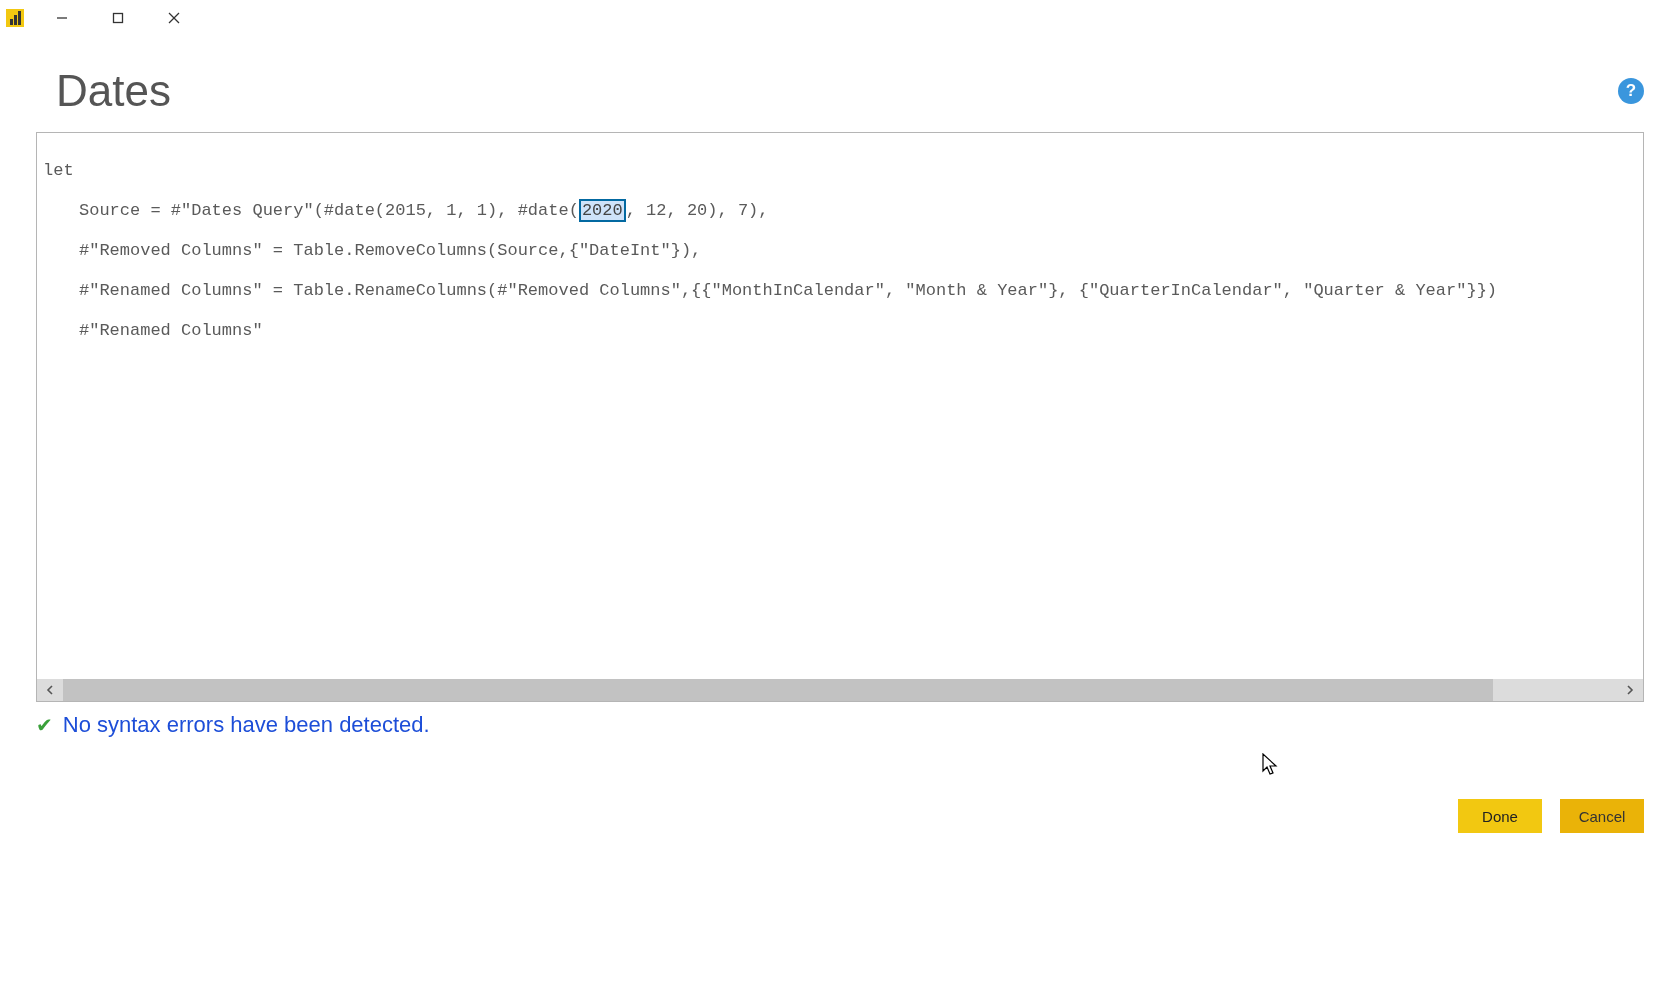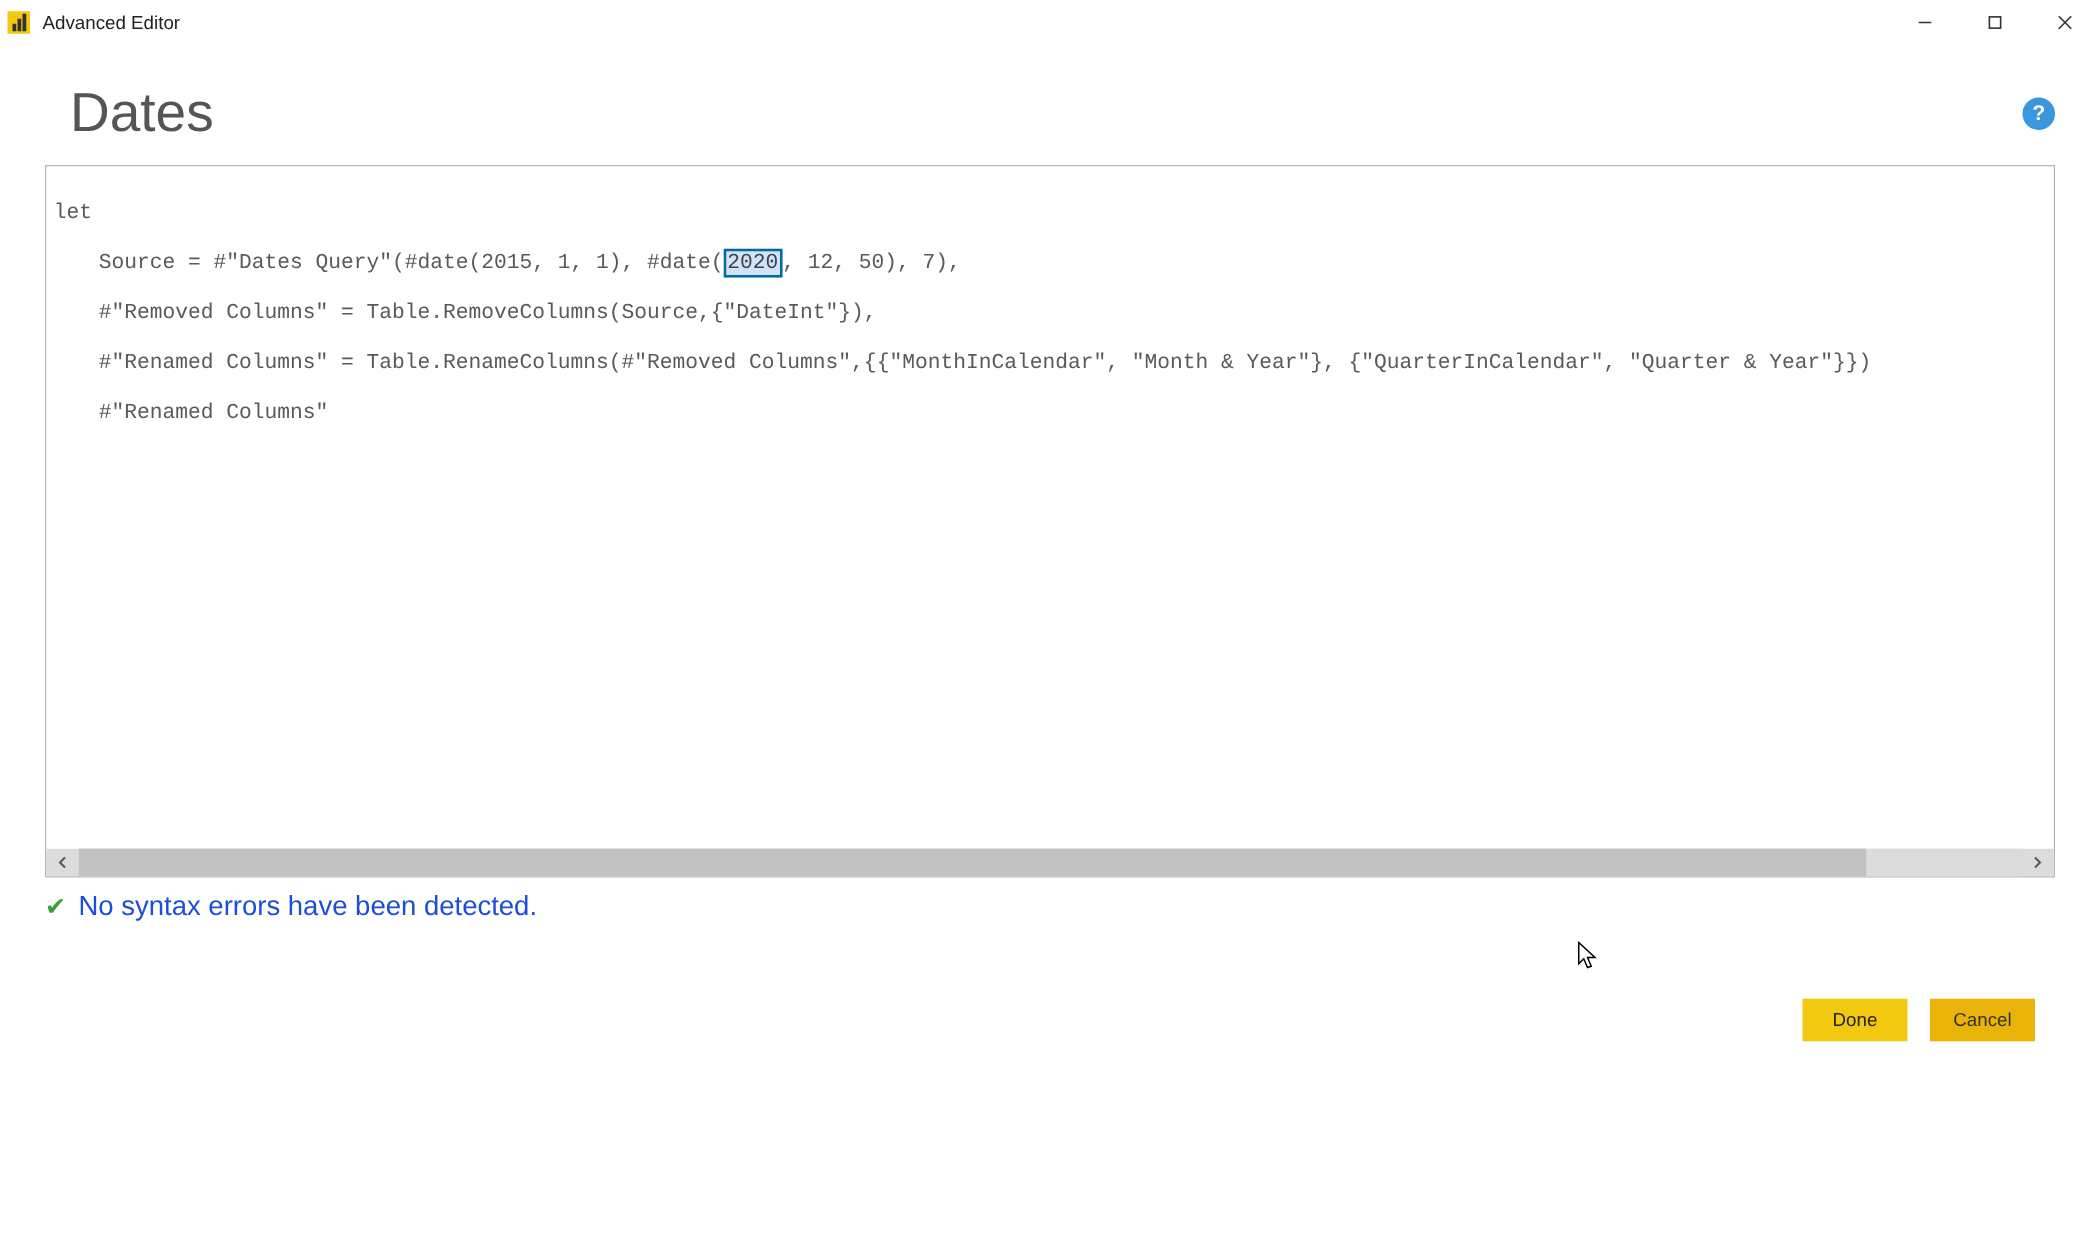--- a/index.html
+++ b/index.html
@@ -154,21 +154,21 @@
     .check-icon {
       color: #3aa03a;
       font-size: 20px;
     }
     .status-text {
       font-size: 22px;
       color: #1d4ed8;
     }
     .button-row {
       position: absolute;
-      right: 52px;
+      right: 36px;
       bottom: 170px;
       display: flex;
       gap: 18px;
     }
     .btn {
       min-width: 84px;
       height: 34px;
       display: flex;
       align-items: center;
       justify-content: center;
@@ -195,21 +195,20 @@
   </style>
 </head>
 <body>
 
 <div class="titlebar">
   <div class="app-icon">
     <span></span>
       <span></span>
       <span></span>
   </div>
-  <div class="titlebar-title">Advanced Editor</div>
   <div class="window-controls">
     <div class="window-btn">
       <svg viewBox="0 0 12 12">
           <line x1="1" y1="6" x2="11" y2="6" stroke="#333" stroke-width="1.3"></line>
         </svg>
     </div>
     <div class="window-btn">
       <svg viewBox="0 0 12 12">
           <rect x="1.5" y="1.5" width="9" height="9" fill="none" stroke="#333" stroke-width="1.3"></rect>
         </svg>
@@ -226,21 +225,21 @@
 <div class="header-row">
   <div class="query-name">Dates</div>
   <div class="help-icon">
     <span>?</span>
   </div>
 </div>
 
 <div class="editor-wrap">
   <div class="code-area">
 <span class="code-line">let</span>
-<span class="code-line indent1"><span>Source = #"Dates Query"(#date(2015, 1, 1), #date(</span><span class="sel">2020</span><span>, 12, 50), 7),</span></span>
+<span class="code-line indent1"><span>Source = #"Dates Query"(#date(2015, 1, 1), #date(</span><span class="sel">2020</span><span>, 12, 20), 7),</span></span>
 <span class="code-line indent1">#"Removed Columns" = Table.RemoveColumns(Source,{"DateInt"}),</span>
 <span class="code-line indent1">#"Renamed Columns" = Table.RenameColumns(#"Removed Columns",{{"MonthInCalendar", "Month &amp; Year"}, {"QuarterInCalendar", "Quarter &amp; Year"}})</span>
 <span class="code-line indent1">#"Renamed Columns"</span>
   </div>
   <div class="hscroll">
     <div class="hscroll-arrow">
       <svg width="10" height="10" viewBox="0 0 10 10">
           <polyline points="7,1 3,5 7,9" fill="none" stroke="#555" stroke-width="1.6"></polyline>
         </svg>
     </div>

